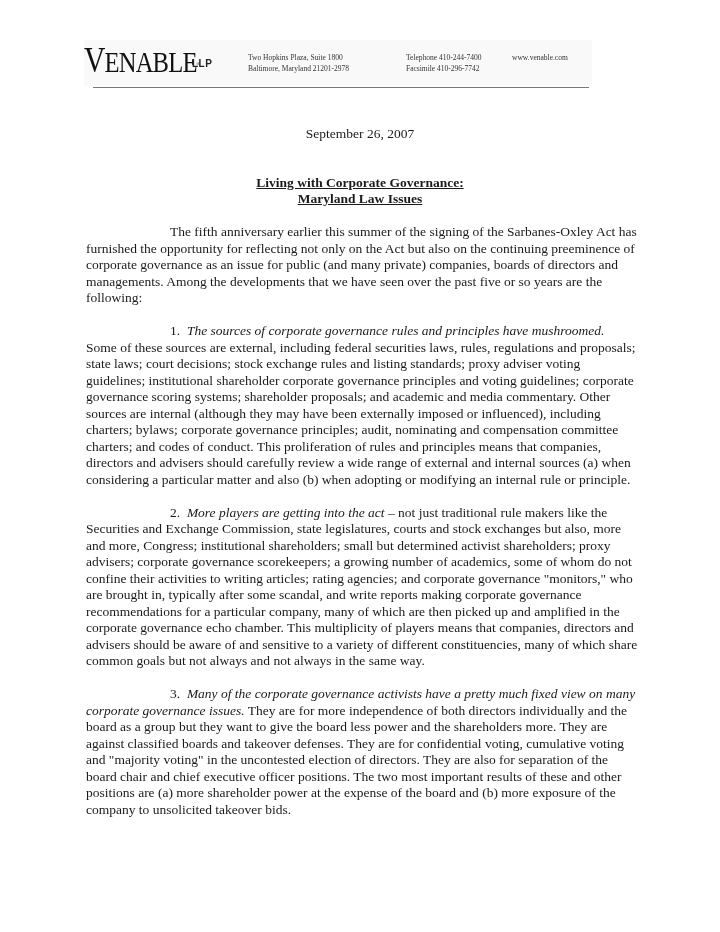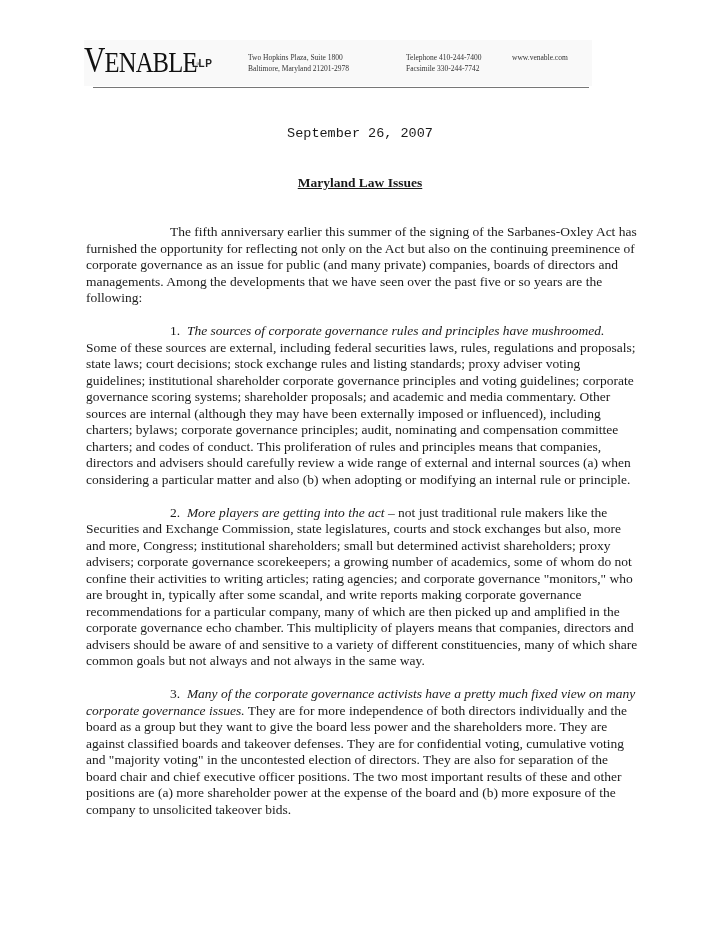--- a/index.html
+++ b/index.html
@@ -7,48 +7,49 @@
   .letterhead { position: absolute; left: 84px; top: 40px; width: 508px; height: 46px; background: #f9f9f9; }
   .logo { position: absolute; left: 0; top: 2px; font-family: "Liberation Serif", serif; font-size: 30px; letter-spacing: -1px; color: #111; transform: scaleX(0.82); transform-origin: left top; line-height: 36px; }
   .logo .big { font-size: 36px; }
   .logo .reg { font-size: 6px; vertical-align: top; position: relative; top: 4px; }
   .logo-llp { position: absolute; left: 108px; top: 18px; font-family: "Liberation Sans", sans-serif; font-size: 10px; font-weight: bold; color: #222; letter-spacing: 0.5px; }
   .lh-col { position: absolute; top: 12px; font-family: "Liberation Serif", serif; font-size: 7.5px; line-height: 11px; color: #333; white-space: nowrap; }
   .lh-address { left: 164px; }
   .lh-phone { left: 322px; }
   .lh-web { left: 428px; }
   .rule { position: absolute; left: 93px; top: 87px; width: 496px; height: 1px; background: #777; }
-  .date { position: absolute; left: 0; width: 720px; top: 126px; text-align: center; font-size: 13.5px; font-family: Liberation Mono, monospace; }
+  .date { position: absolute; left: 0; width: 720px; top: 126px; text-align: center; font-size: 13.5px; }
   .title { position: absolute; left: 0; width: 720px; top: 175px; text-align: center; font-size: 13.5px; font-weight: bold; line-height: 16px; }
   .title span { text-decoration: underline; display: block; }
   .body { position: absolute; left: 86px; top: 224px; width: 552px; font-size: 13.5px; line-height: 16.5px; }
   .para { margin: 0 0 16.5px 0; text-indent: 84px; text-align: left; font-family: Liberation Serif, serif; }
   .para em { font-style: italic; }
 </style>
 </head>
 <body>
 
 <div class="letterhead">
   <div class="logo"><span class="big">V</span><span id="logo-rest">ENABLE</span><span class="reg">®</span></div>
   <div class="logo-llp">LLP</div>
   <div class="lh-col lh-address">
     <div>Two Hopkins Plaza, Suite 1800</div>
     <div>Baltimore, Maryland 21201-2978</div>
   </div>
   <div class="lh-col lh-phone">
     <div>Telephone 410-244-7400</div>
-    <div>Facsimile 330-244-7742</div>
+    <div>Facsimile 410-296-7742</div>
   </div>
   <div class="lh-col lh-web">www.venable.com</div>
 </div>
 <div class="rule"></div>
 
 <div class="date">September 26, 2007</div>
 
 <div class="title">
+  <span>Living with Corporate Governance:</span>
   <span>Maryland Law Issues</span>
 </div>
 
 <div class="body">
   <p class="para">The fifth anniversary earlier this summer of the signing of the Sarbanes-Oxley Act has furnished the opportunity for reflecting not only on the Act but also on the continuing preeminence of corporate governance as an issue for public (and many private) companies, boards of directors and managements.  Among the developments that we have seen over the past five or so years are the following:</p>
   <p class="para"><span>1.</span>&nbsp; <em>The sources of corporate governance rules and principles have mushroomed.</em><span> Some of these sources are external, including federal securities laws, rules, regulations and proposals; state laws; court decisions; stock exchange rules and listing standards; proxy adviser voting guidelines; institutional shareholder corporate governance principles and voting guidelines; corporate governance scoring systems; shareholder proposals; and academic and media commentary.  Other sources are internal (although they may have been externally imposed or influenced), including charters; bylaws; corporate governance principles; audit, nominating and compensation committee charters; and codes of conduct.  This proliferation of rules and principles means that companies, directors and advisers should carefully review a wide range of external and internal sources (a) when considering a particular matter and also (b) when adopting or modifying an internal rule or principle.</span></p>
   <p class="para"><span>2.</span>&nbsp; <em>More players are getting into the act</em><span> – not just traditional rule makers like the Securities and Exchange Commission, state legislatures, courts and stock exchanges but also, more and more, Congress; institutional shareholders; small but determined activist shareholders; proxy advisers; corporate governance scorekeepers; a growing number of academics, some of whom do not confine their activities to writing articles; rating agencies; and corporate governance "monitors," who are brought in, typically after some scandal, and write reports making corporate governance recommendations for a particular company, many of which are then picked up and amplified in the corporate governance echo chamber.  This multiplicity of players means that companies, directors and advisers should be aware of and sensitive to a variety of different constituencies, many of which share common goals but not always and not always in the same way.</span></p>
   <p class="para"><span>3.</span>&nbsp; <em>Many of the corporate governance activists have a pretty much fixed view on many corporate governance issues.</em><span>  They are for more independence of both directors individually and the board as a group but they want to give the board less power and the shareholders more.  They are against classified boards and takeover defenses.  They are for confidential voting, cumulative voting and "majority voting" in the uncontested election of directors.  They are also for separation of the board chair and chief executive officer positions.  The two most important results of these and other positions are (a) more shareholder power at the expense of the board and (b) more exposure of the company to unsolicited takeover bids.</span></p>
 </div>
 

